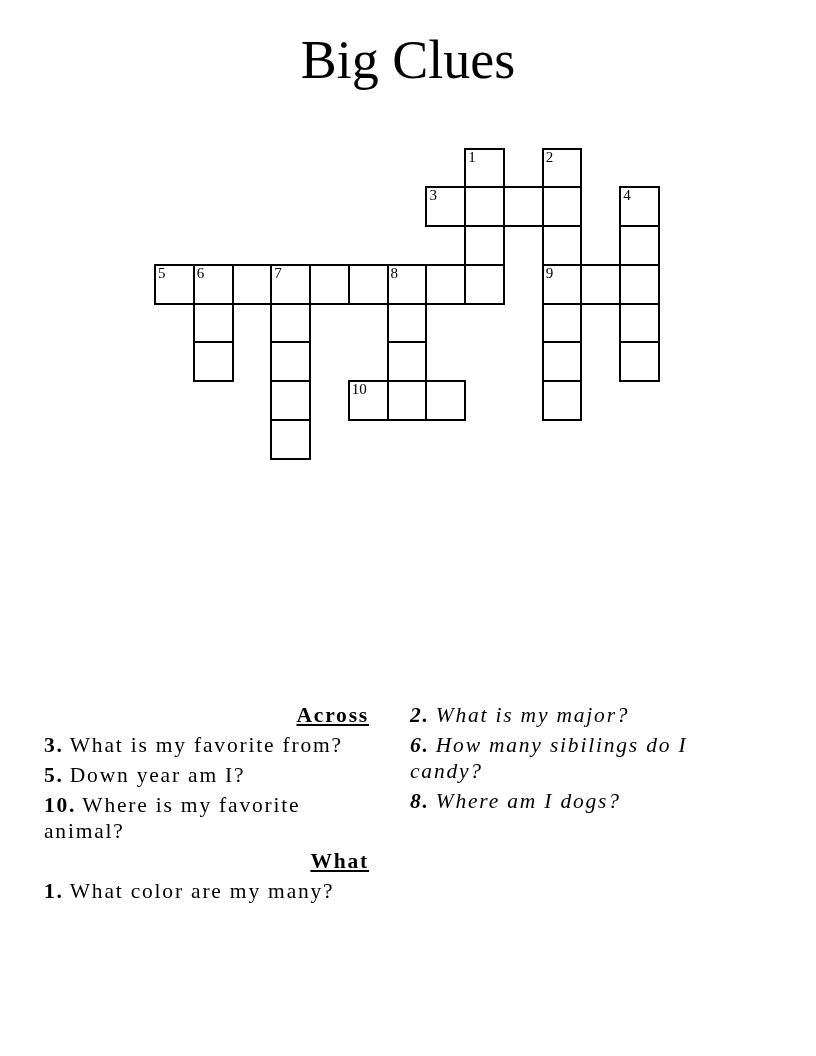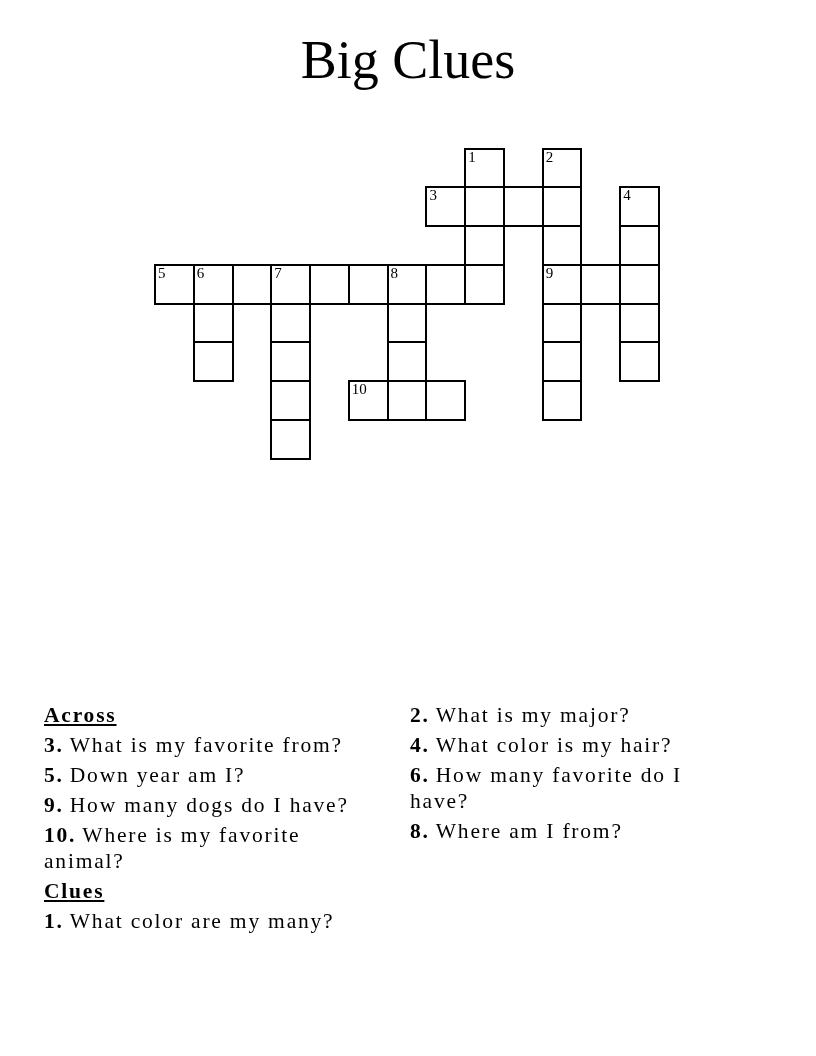--- a/index.html
+++ b/index.html
@@ -41,25 +41,26 @@
     letter-spacing: 0;
   }
   .clues-col {
     position: absolute;
     top: 702px;
     font-size: 21.5px;
     line-height: 26px;
     letter-spacing: 1.8px;
   }
   .clues-col-left  { left: 44px;  width: 325px; }
-  .clues-col-right { left: 410px; width: 308px; }
+  .clues-col-right { left: 410px; width: 308px; font-style: italic; }
   .clue-head {
     margin: 0 0 4px 0;
     font-weight: bold;
     text-decoration: underline;
+    text-align: right;
   }
   .clue { margin: 0 0 4px 0; }
   .clue-num { font-weight: bold; margin-right: 6px; }
 </style>
 </head>
 <body>
 
 <div class="page">
   <h1 class="title">Big Clues</h1>
   <div class="grid" id="grid">
@@ -119,24 +120,22 @@
       </div>
       <div class="cell" style="left: 386.62px; top: 380.12px; width: 40.77px; height: 40.77px;"></div>
       <div class="cell" style="left: 425.39px; top: 380.12px; width: 40.77px; height: 40.77px;"></div>
       <div class="cell" style="left: 541.7px; top: 380.12px; width: 40.77px; height: 40.77px;"></div>
       <div class="cell" style="left: 270.31px; top: 418.89px; width: 40.77px; height: 40.77px;"></div>
     </div>
   <div class="clues-col clues-col-left" id="clues-left">
       <p class="clue-head">Across</p>
       <p class="clue"><span class="clue-num"><span>3</span>.</span><span class="clue-text">What is my favorite from?</span></p>
       <p class="clue"><span class="clue-num"><span>5</span>.</span><span class="clue-text">Down year am I?</span></p>
-      <p class="clue"><span class="clue-num"><span>9</span>.</span><span class="clue-text">How many dogs do I have?</span></p>
       <p class="clue"><span class="clue-num"><span>10</span>.</span><span class="clue-text">Where is my favorite animal?</span></p>
-      <p class="clue-head">Clues</p>
+      <p class="clue-head">What</p>
       <p class="clue"><span class="clue-num"><span>1</span>.</span><span class="clue-text">What color are my many?</span></p>
     </div>
   <div class="clues-col clues-col-right" id="clues-right">
       <p class="clue"><span class="clue-num"><span>2</span>.</span><span class="clue-text">What is my major?</span></p>
-      <p class="clue"><span class="clue-num"><span>4</span>.</span><span class="clue-text">What color is my hair?</span></p>
-      <p class="clue"><span class="clue-num"><span>6</span>.</span><span class="clue-text">How many favorite do I have?</span></p>
-      <p class="clue"><span class="clue-num"><span>8</span>.</span><span class="clue-text">Where am I from?</span></p>
+      <p class="clue"><span class="clue-num"><span>6</span>.</span><span class="clue-text">How many sibilings do I candy?</span></p>
+      <p class="clue"><span class="clue-num"><span>8</span>.</span><span class="clue-text">Where am I dogs?</span></p>
     </div>
 </div>
 
 </body></html>

